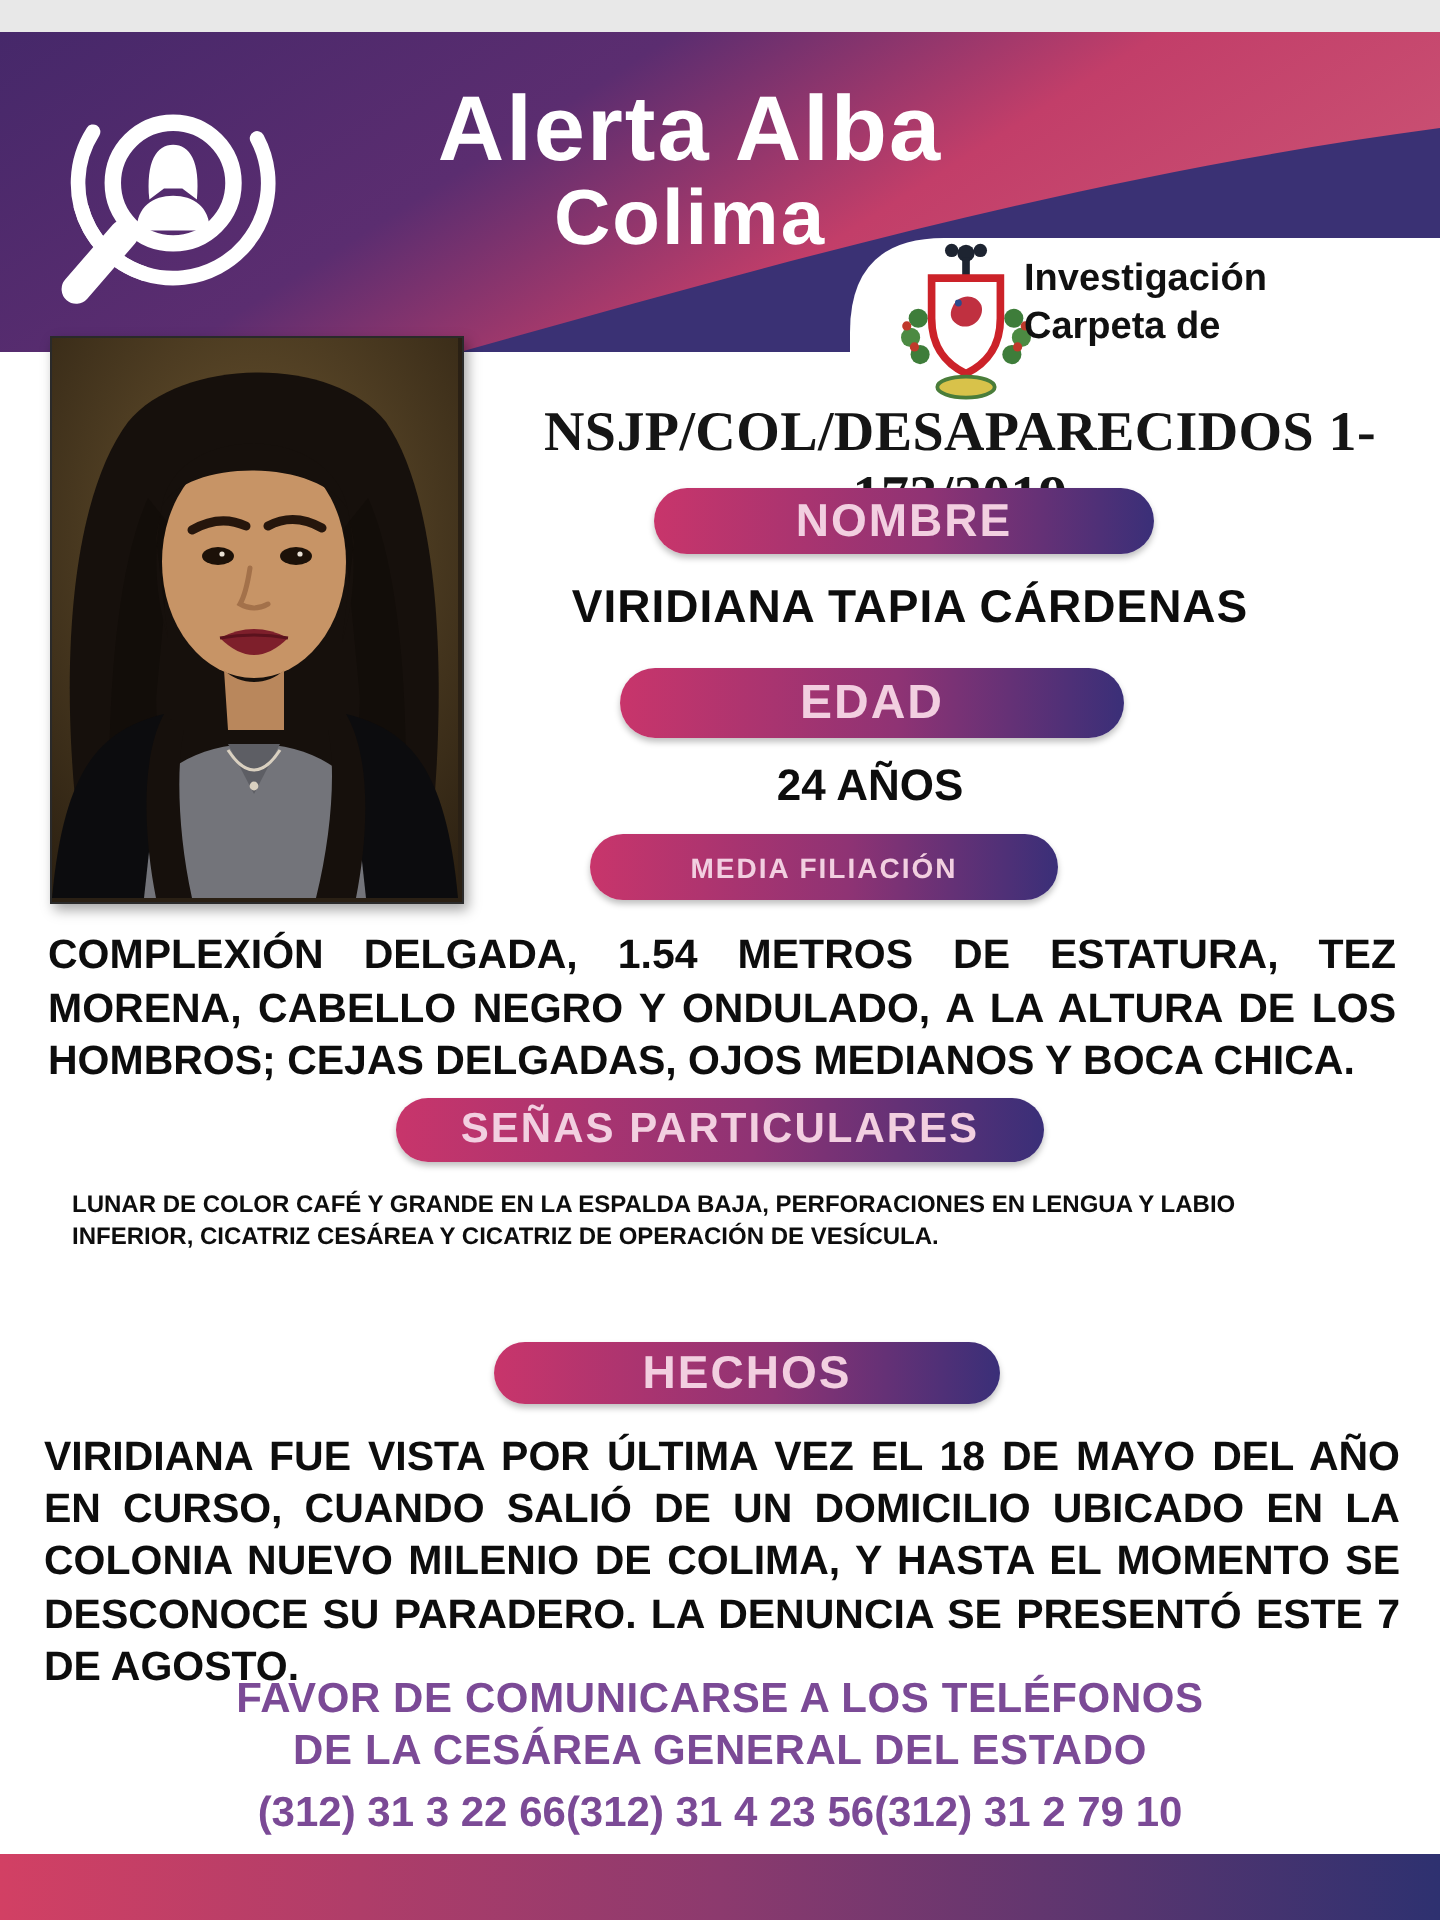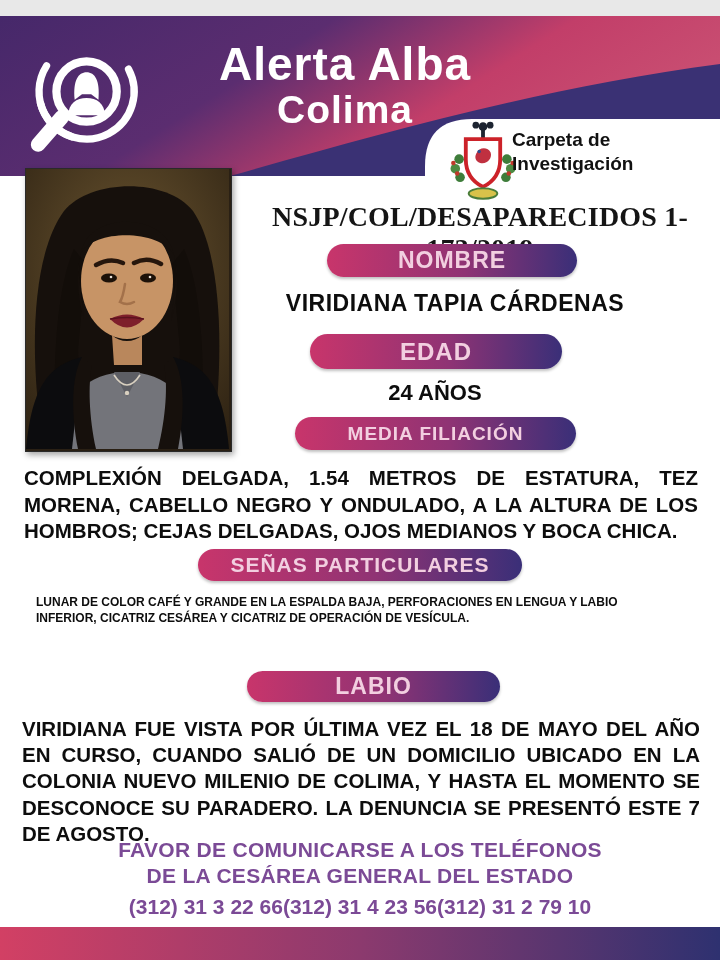--- a/index.html
+++ b/index.html
@@ -34,21 +34,21 @@
   
   .pill {
     position:absolute; border-radius:999px;
     background:linear-gradient(90deg,#c8356b 0%,#8f3374 55%,#3a2f78 100%);
     display:flex; align-items:center; justify-content:center;
     color:#f2cfe0; font-weight:bold; letter-spacing:1px;
     box-shadow:0 2px 3px rgba(0,0,0,0.25);
   }
   .pill-nombre { left:327px; top:228px; width:250px; height:33px; font-size:23px; }
   .pill-edad   { left:310px; top:318px; width:252px; height:35px; font-size:24px; }
-  .pill-media  { left:295px; top:401px; width:281px; height:33px; font-size:19px; }
+  .pill-media  { left:295px; top:401px; width:234px; height:33px; font-size:14px; }
   .pill-senas  { left:198px; top:533px; width:324px; height:32px; font-size:21px; }
   .pill-hechos { left:247px; top:655px; width:253px; height:31px; font-size:23px; }
   
   .value { position:absolute; text-align:center; font-weight:bold; color:#0d0d0d; }
   .v-nombre { left:240px; top:274px; width:430px; font-size:23px; letter-spacing:0.5px; }
   .v-edad   { left:220px; top:364px; width:430px; font-size:22px; }
   .para { position:absolute; font-weight:bold; color:#0d0d0d; text-align:justify; }
   .p-media  { left:24px; top:449px; width:674px; font-size:20.5px; line-height:1.3; }
   .p-senas  { left:36px; top:579px; width:600px; font-size:12px;  line-height:1.3; text-align:left; }
   .p-hechos { left:22px; top:700px; width:678px; font-size:20.5px; line-height:1.28; }
@@ -126,22 +126,22 @@
       <circle cx="76" cy="46" r="2.4" fill="#c0392b"></circle>
       <circle cx="72" cy="57" r="2.4" fill="#c0392b"></circle>
     </g>
     <path d="M27,21 L63,21 L63,42 C63,58 55,66 45,71 C35,66 27,58 27,42 Z" fill="#ffffff" stroke="#cc2229" stroke-width="4"></path>
     <path d="M38,36 C41,29 50,29 53,35 C55,41 49,48 42,46 C37,44 36,40 38,36 Z" fill="#c03040"></path>
     <circle cx="41" cy="34" r="1.8" fill="#2b4a8c"></circle>
     <ellipse cx="45" cy="78" rx="15" ry="5.5" fill="#d8c24a" stroke="#4a7d3a" stroke-width="2"></ellipse>
   </svg>
 
   <div class="carpeta">
+    <div>Investigación</div>
     <div>Carpeta de</div>
-    <div>Investigación</div>
   </div>
 
   <div class="case-number">NSJP/COL/DESAPARECIDOS 1- 173/2019</div>
 
   <div class="photo">
     <svg width="203" height="280" viewBox="0 0 203 280">
       <defs>
         <radialGradient id="bg" cx="0.5" cy="0.35" r="0.9">
           <stop offset="0" stop-color="#6b5530"></stop>
           <stop offset="1" stop-color="#241a0e"></stop>
@@ -190,21 +190,21 @@
     <span>MEDIA FILIACIÓN</span>
   </div>
   <div class="para p-media">COMPLEXIÓN DELGADA, 1.54 METROS DE ESTATURA, TEZ MORENA, CABELLO NEGRO Y ONDULADO, A LA ALTURA DE LOS HOMBROS; CEJAS DELGADAS, OJOS MEDIANOS Y BOCA CHICA.</div>
 
   <div class="pill pill-senas">
     <span>SEÑAS PARTICULARES</span>
   </div>
   <div class="para p-senas">LUNAR DE COLOR CAFÉ Y GRANDE EN LA ESPALDA BAJA, PERFORACIONES EN LENGUA Y LABIO INFERIOR, CICATRIZ CESÁREA Y CICATRIZ DE OPERACIÓN DE VESÍCULA.</div>
 
   <div class="pill pill-hechos">
-    <span>LABIO</span>
+    <span>HECHOS</span>
   </div>
   <div class="para p-hechos">VIRIDIANA FUE VISTA POR ÚLTIMA VEZ EL 18 DE MAYO DEL AÑO EN CURSO, CUANDO SALIÓ DE UN DOMICILIO UBICADO EN LA COLONIA NUEVO MILENIO DE COLIMA, Y HASTA EL MOMENTO SE DESCONOCE SU PARADERO. LA DENUNCIA SE PRESENTÓ ESTE 7 DE AGOSTO.</div>
 
   <div class="contact contact-1">FAVOR DE COMUNICARSE A LOS TELÉFONOS</div>
   <div class="contact contact-2">DE LA CESÁREA GENERAL DEL ESTADO</div>
 
   <div class="phones">
     <span>(312) 31 3 22 66</span>
     <span>(312) 31 4 23 56</span>
     <span>(312) 31 2 79 10</span>

